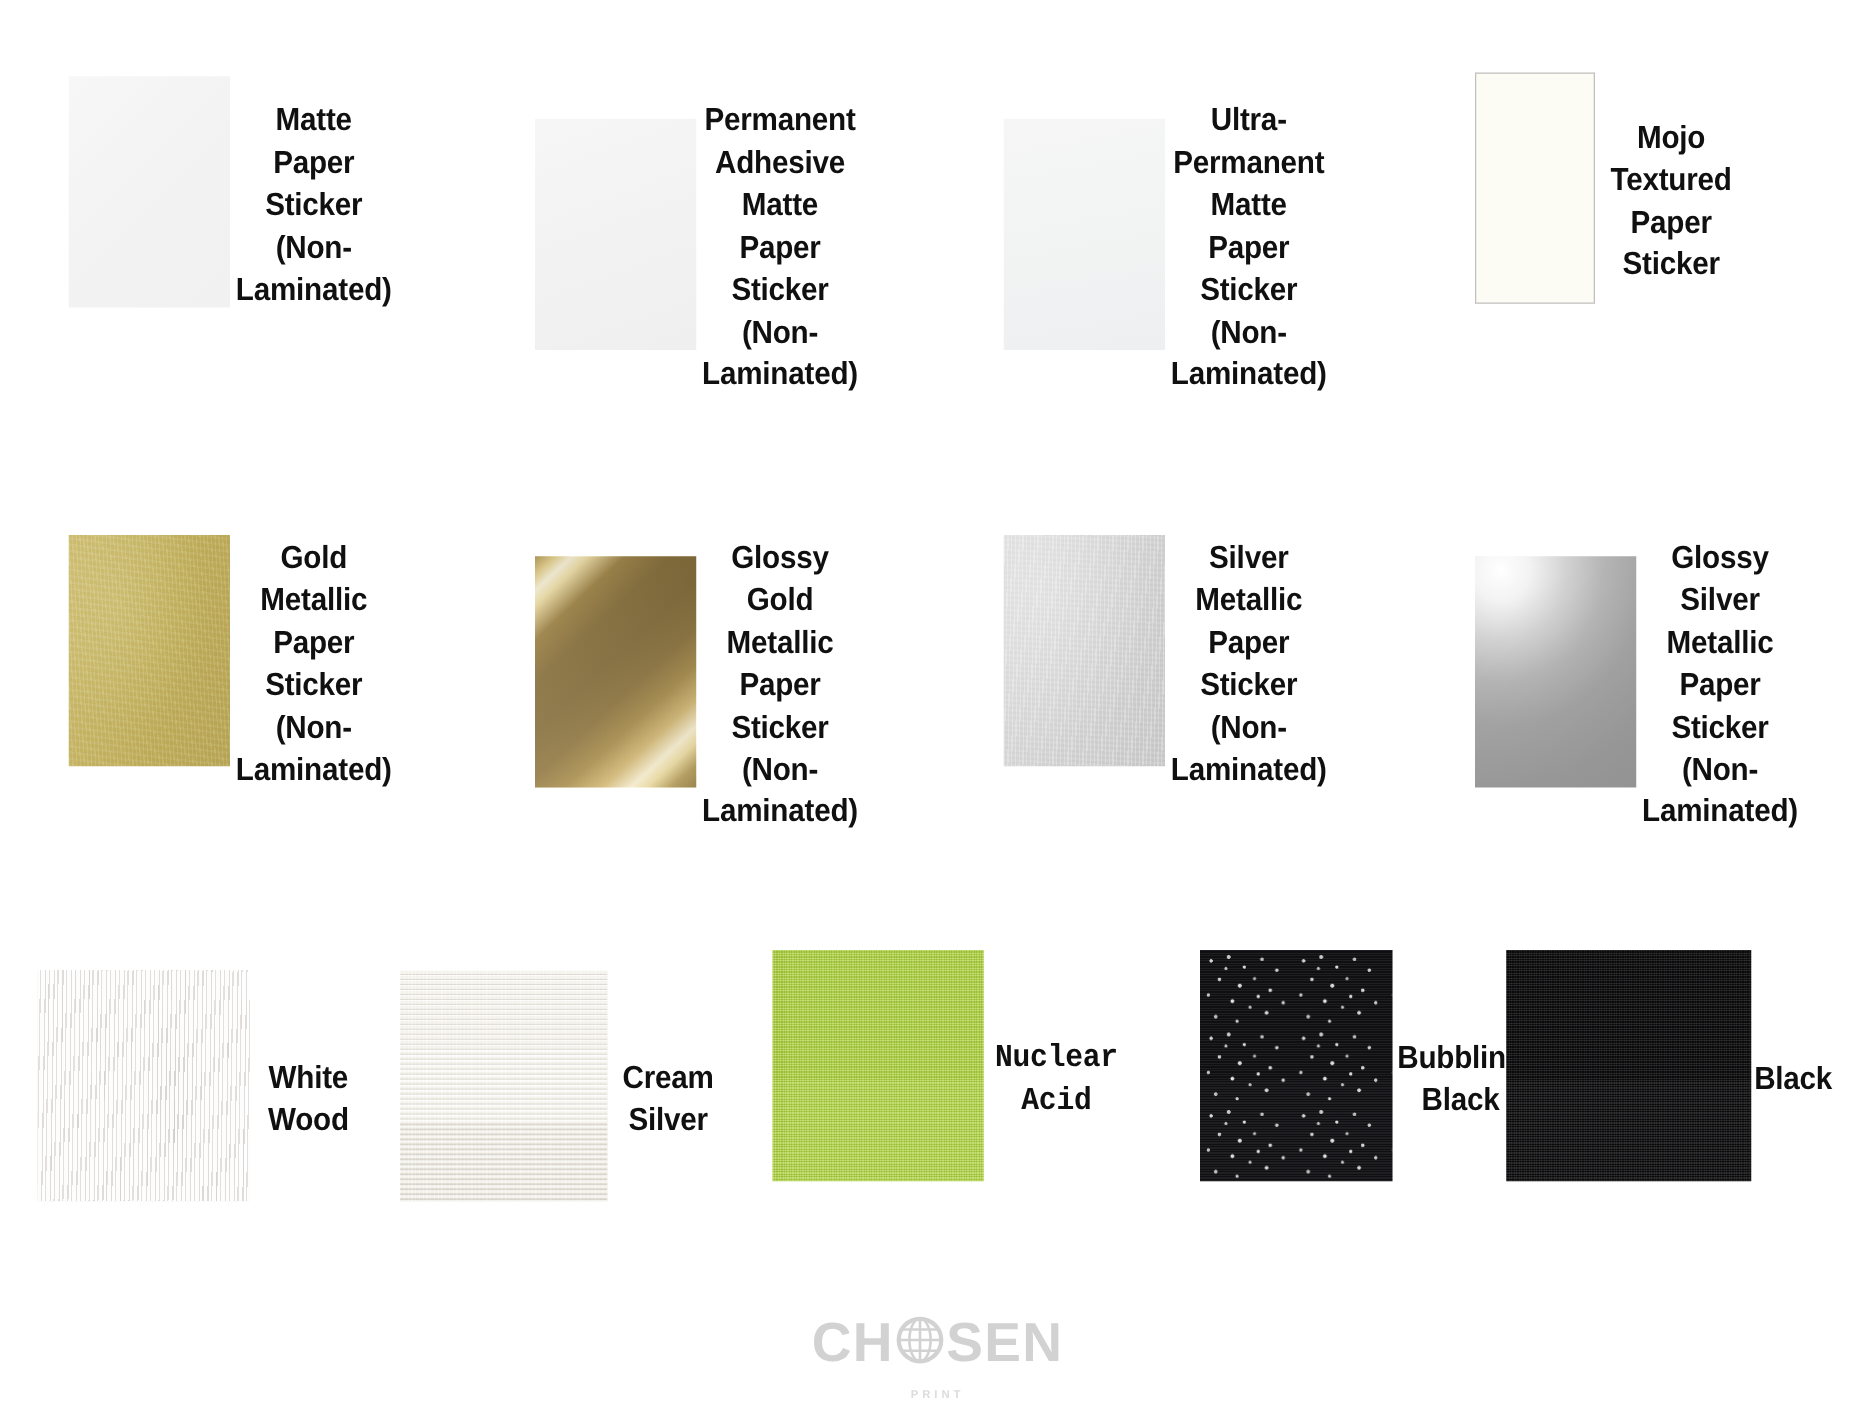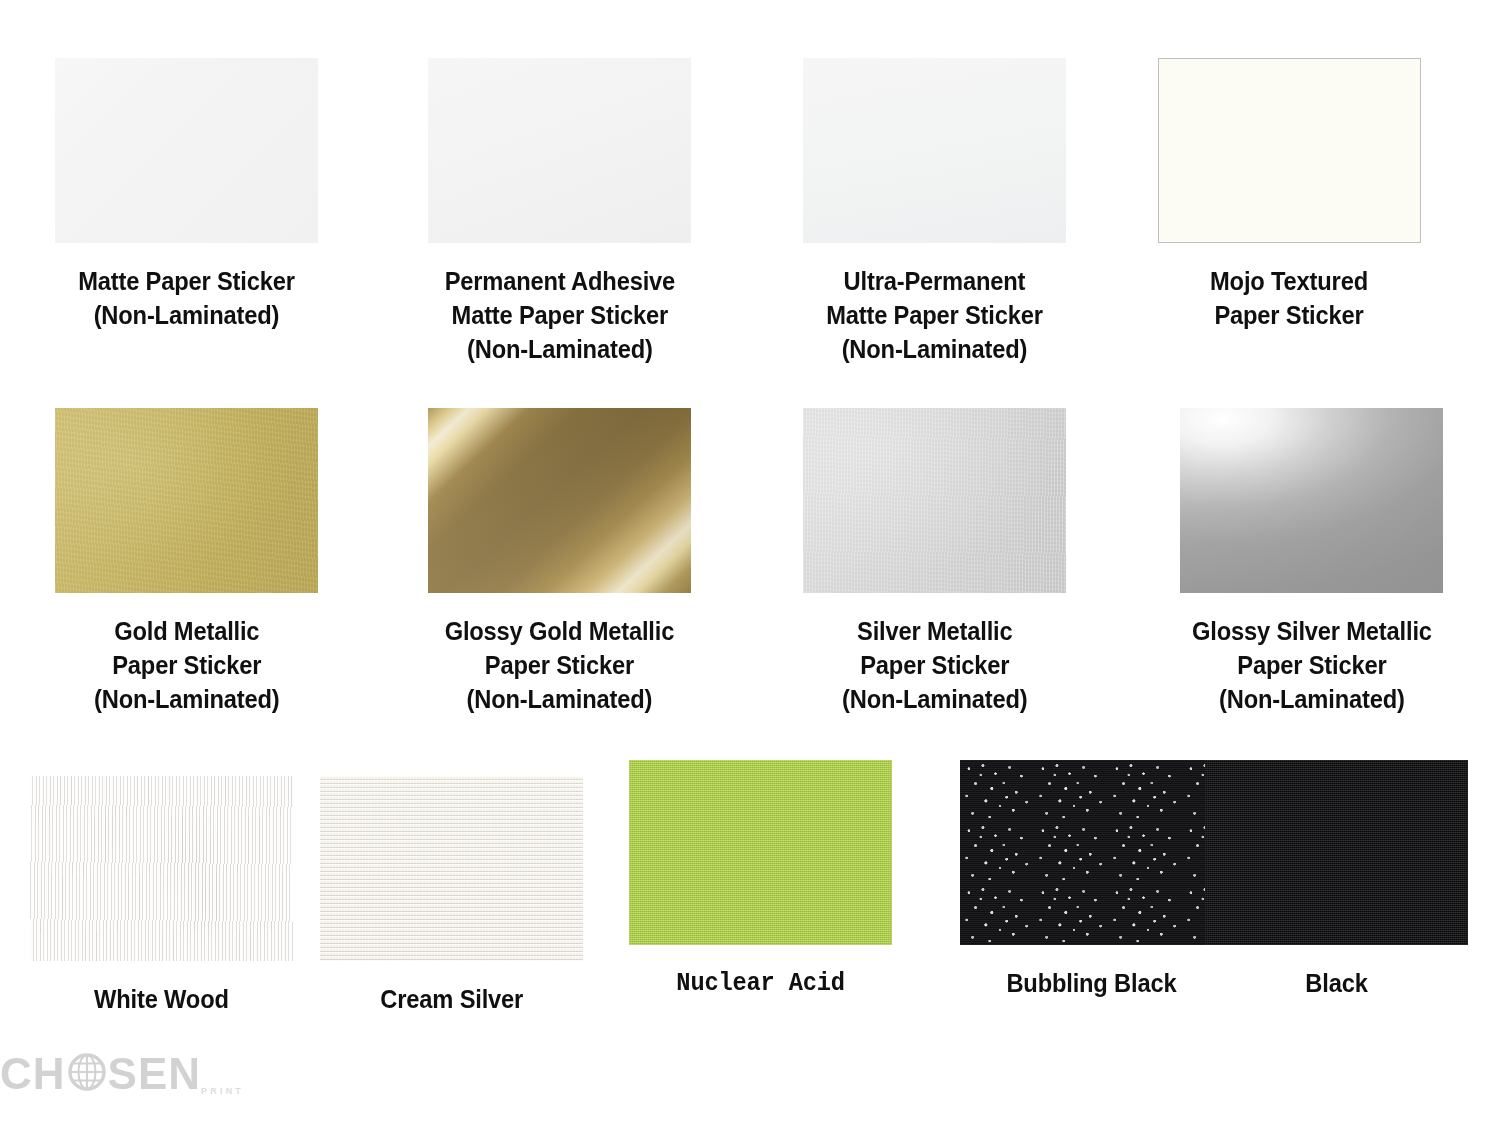--- a/index.html
+++ b/index.html
@@ -6,21 +6,21 @@
   body{
     width:1500px;height:1140px;
     background:#ffffff;
     font-family:"Liberation Sans","DejaVu Sans",sans-serif;
     overflow:hidden;position:relative;
   }
   .sheet{position:relative;width:1500px;height:1140px;}
 
   
   .row{position:absolute;left:0;width:1500px;display:flex;}
-  .cell{display:flex;flex-direction:column;align-items:center;}
+  .cell{display:flex;flex-direction:row;align-items:center;}
 
   .swatch{
     width:263px;height:185px;
     position:relative;overflow:hidden;
     background:#f4f4f4;
   }
   .swatch .tex{position:absolute;inset:0;}
 
   .label{
     margin-top:22px;
@@ -176,21 +176,21 @@
   .sw-black{background:#18181a;}
   .sw-black .tex{
     background-image:
       repeating-linear-gradient(0deg,rgba(255,255,255,.065) 0 1px,rgba(0,0,0,.40) 1px 2px),
       repeating-linear-gradient(90deg,rgba(255,255,255,.045) 0 1px,rgba(0,0,0,.30) 1px 2px);
   }
 
   
   .logo-wrap{
     position:absolute;left:0;top:1052px;width:1500px;
-    display:flex;flex-direction:row;align-items:flex-end;
+    display:flex;flex-direction:column;align-items:center;
   }
   .logo-mark{display:flex;align-items:center;justify-content:center;}
   .logo-txt{
     font-size:44px;font-weight:bold;color:#d2d2d2;
     letter-spacing:1px;line-height:1;font-stretch:condensed;
   }
   .logo-globe{margin:0 1px;display:block;}
   .logo-sub{
     margin-top:13px;font-size:9px;font-weight:bold;
     color:#dcdcdc;letter-spacing:3.2px;

